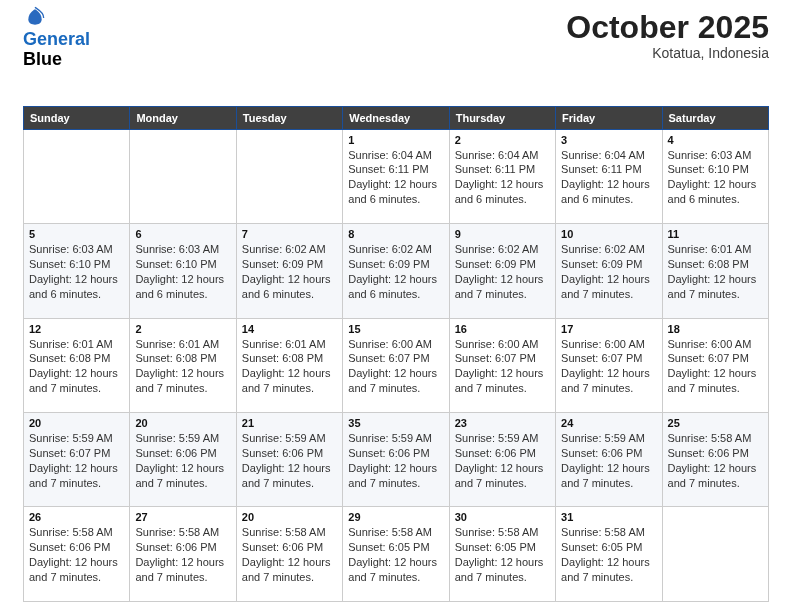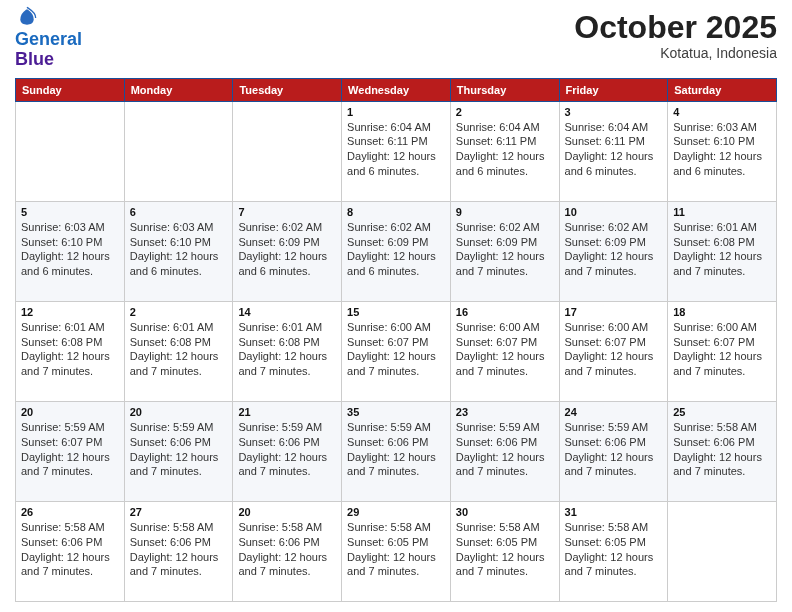--- a/index.html
+++ b/index.html
@@ -6,23 +6,24 @@
     body {
       font-family: Arial, sans-serif;
       background: #fff;
       width: 792px;
       height: 612px;
       overflow: hidden;
     }
     .page {
       width: 792px;
       height: 612px;
-      padding: 10px 15px;
+      padding: 10px 23px;
       display: flex;
       flex-direction: column;
+      gap: 28px;
     }
     .header {
       display: flex;
       justify-content: space-between;
       align-items: flex-start;
       margin-bottom: 8px;
     }
     .logo {
       display: flex;
       align-items: center;
@@ -56,21 +57,21 @@
       font-size: 14px;
       color: #404040;
     }
     .calendar {
       width: 100%;
       border-collapse: collapse;
       flex: 1;
       font-size: 9.5px;
     }
     .calendar thead tr th {
-      background-color: #b91c1c;
+      background-color: #404040;
       color: #fff;
       text-align: left;
       padding: 5px 6px;
       font-size: 11px;
       font-weight: bold;
       border: 1px solid #1a4e99;
     }
     .calendar tbody tr td {
       border: 1px solid #ccc;
       vertical-align: top;
@@ -103,21 +104,21 @@
 <div class="page">
   <div class="header">
     <div class="logo">
       <div>
         <svg class="logo-icon" viewBox="0 0 30 30" xmlns="http://www.w3.org/2000/svg">
           <path d="M15 5 C15 5 25 10 25 20 C25 26 20 28 15 28 C10 28 5 26 5 20 C5 10 15 5 15 5Z" fill="#2a6abf"></path>
           <path d="M15 2 C18 5 28 8 28 18" stroke="#2a6abf" stroke-width="2" fill="none"></path>
         </svg>
         <div class="logo-text">
           <span>General</span><br>
-          <span style="color:#4c1d95;">Blue</span>
+          <span style="color:#000000;">Blue</span>
         </div>
       </div>
     </div>
     <div class="title-block">
       <div class="month-title">October 2025</div>
       <div class="subtitle">Kotatua, Indonesia</div>
     </div>
   </div>
 
   <table class="calendar">

